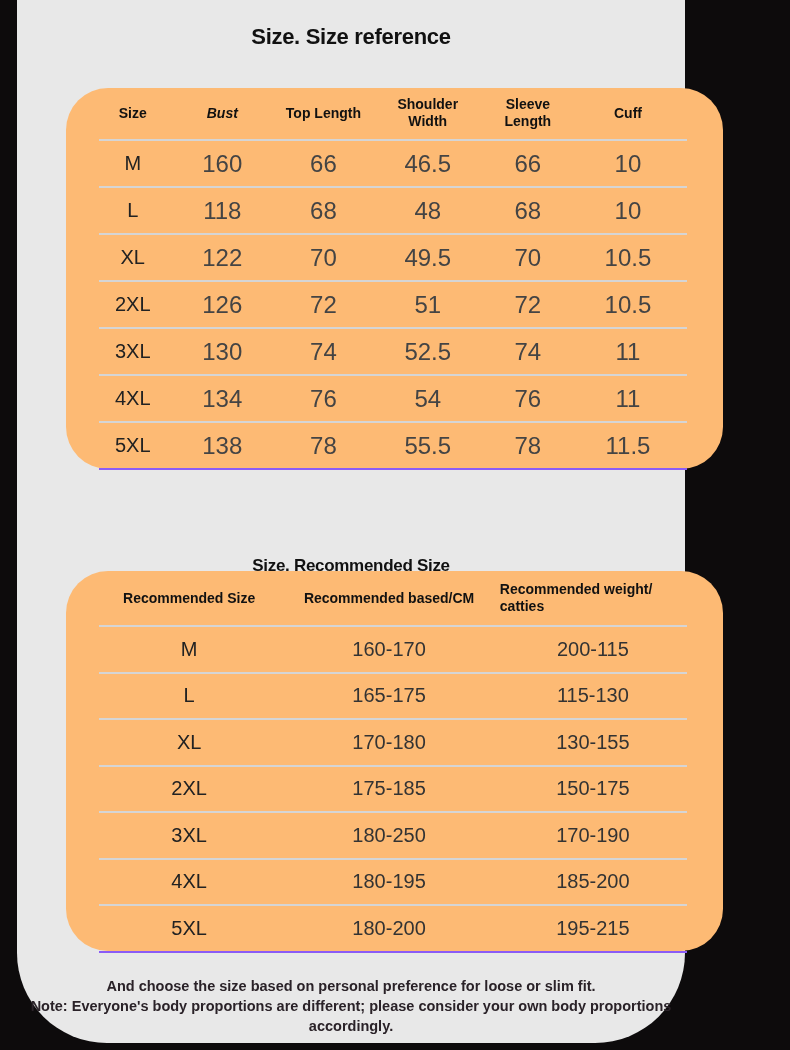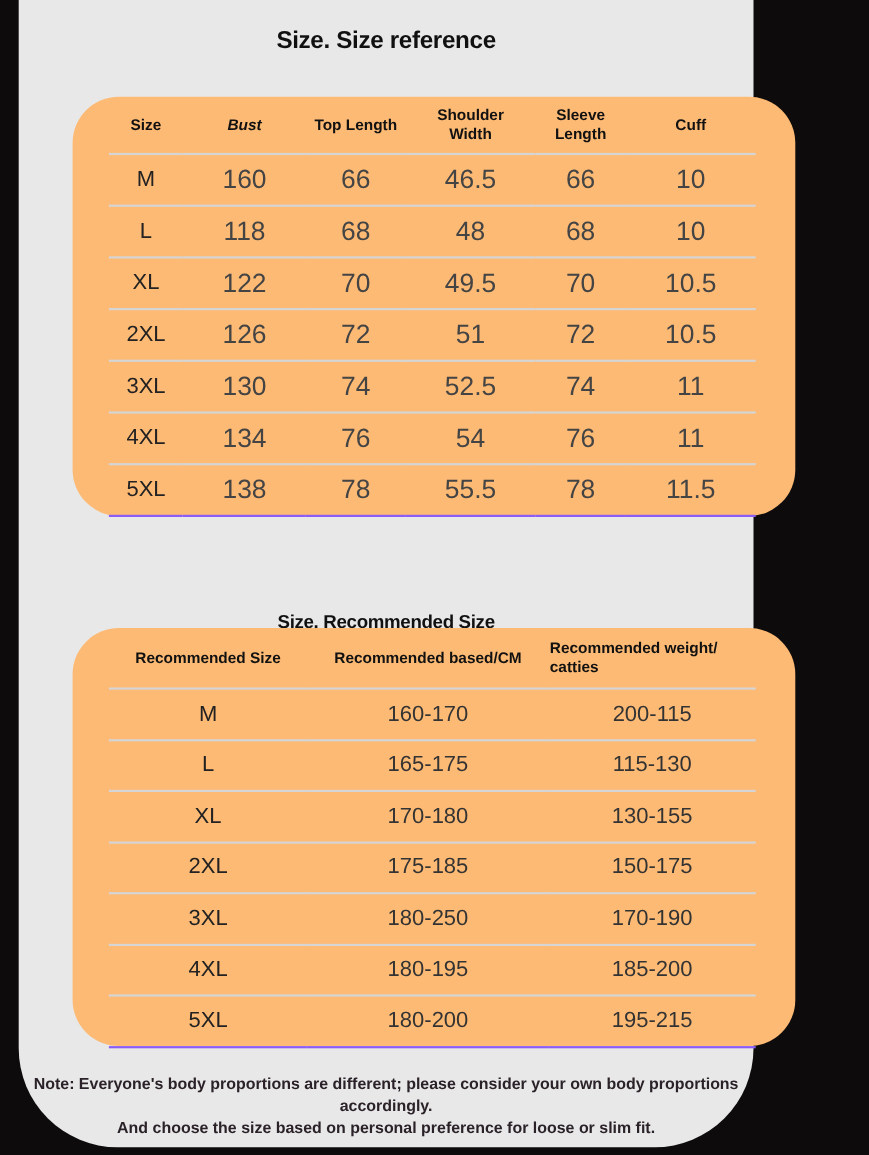--- a/index.html
+++ b/index.html
@@ -150,16 +150,16 @@
         <tr class="last">
           <td class="size">5XL</td>
           <td>180-200</td>
           <td>195-215</td>
         </tr>
       </tbody>
     </table>
   </div>
 
   <div class="note">
+    <div>And choose the size based on personal preference for loose or slim fit.</div>
     <div>Note: Everyone's body proportions are different; please consider your own body proportions accordingly.</div>
-    <div>And choose the size based on personal preference for loose or slim fit.</div>
   </div>
 </div>
 
 </body></html>

